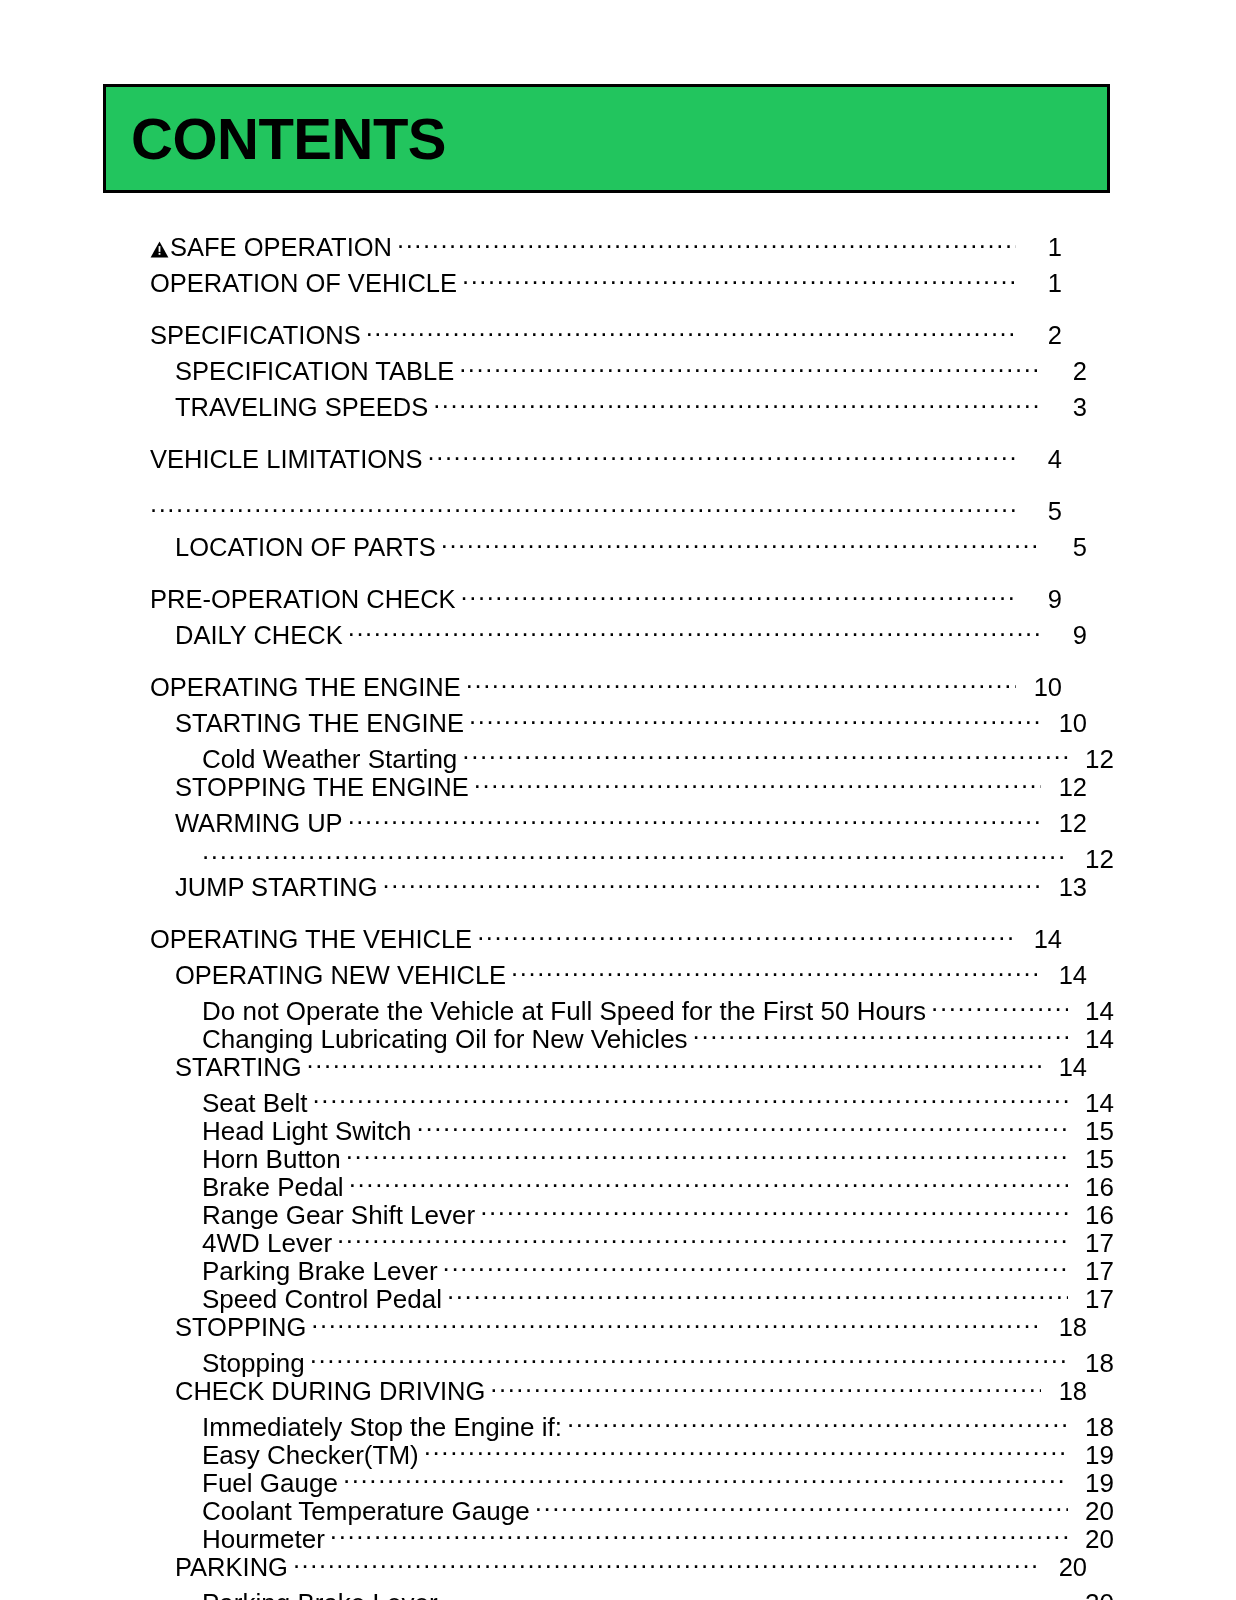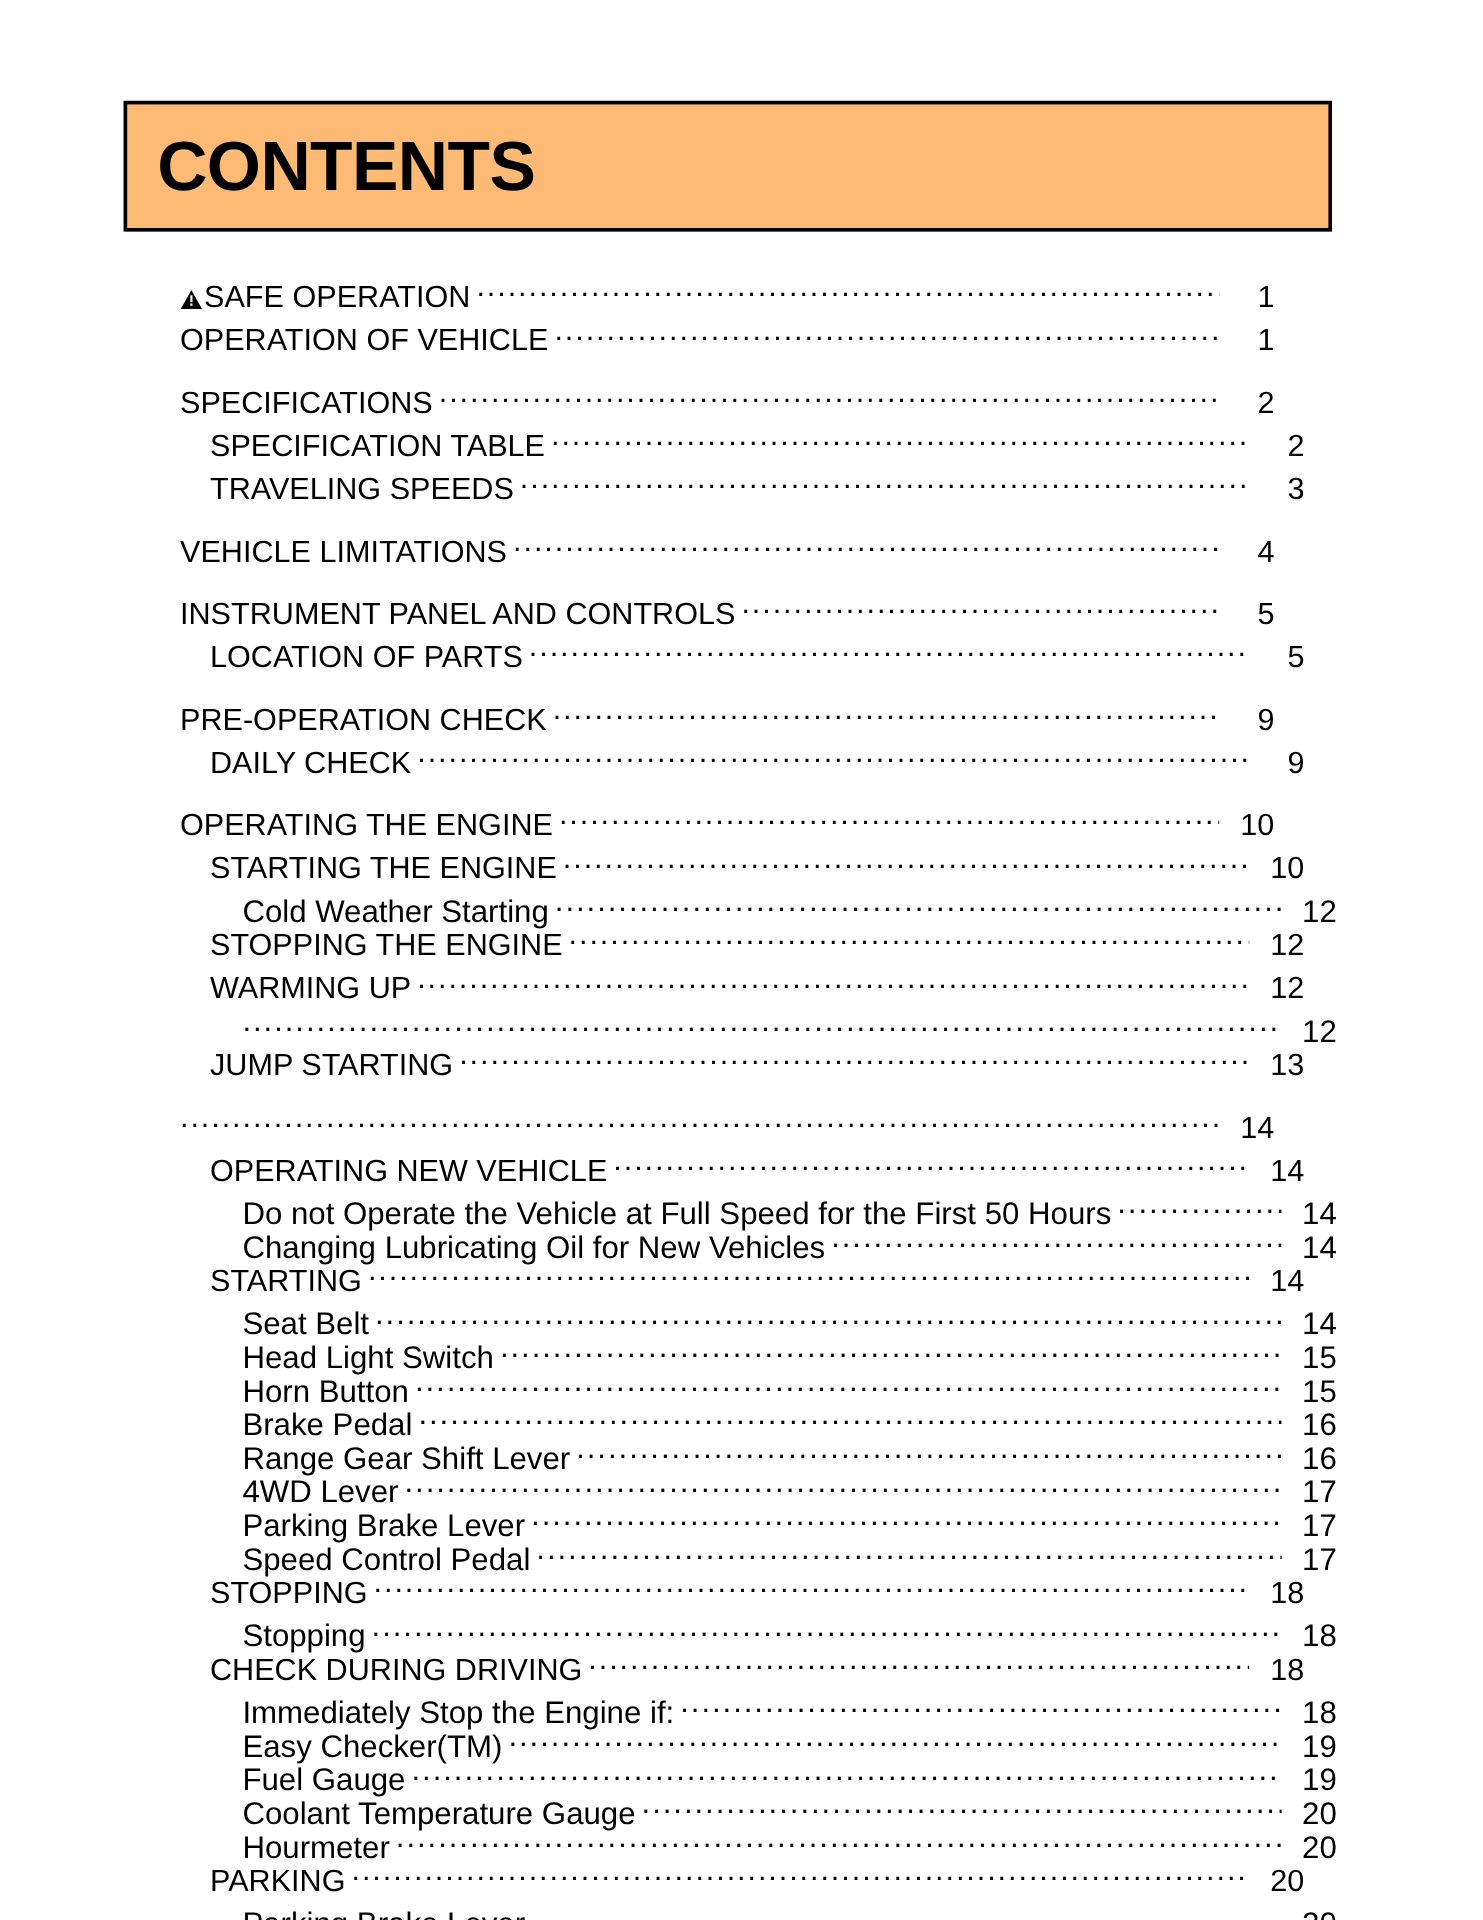--- a/index.html
+++ b/index.html
@@ -26,21 +26,21 @@
 
   
   .title-box {
     position: absolute;
     left: 103px;
     top: 84px;
     width: 1007px;
     height: 109px;
     border: 3px solid #000000;
     box-sizing: border-box;
-    background: #fdba74;
+    background: #22c55e;
   }
   .title-text {
     position: absolute;
     left: 25px;
     top: 50%;
     transform: translateY(-50%);
     font-size: 58px;
     font-weight: bold;
     letter-spacing: -0.5px;
     line-height: 1;
@@ -175,21 +175,20 @@
       </div>
       <div class="toc-group">
         <div class="toc-row lvl0">
           <span class="toc-label">VEHICLE LIMITATIONS</span>
           <span class="toc-leader"></span>
           <span class="toc-page">4</span>
         </div>
       </div>
       <div class="toc-group">
         <div class="toc-row lvl0">
-          <span class="toc-label">INSTRUMENT PANEL AND CONTROLS</span>
           <span class="toc-leader"></span>
           <span class="toc-page">5</span>
         </div>
         <div class="toc-row lvl1">
           <span class="toc-label">LOCATION OF PARTS</span>
           <span class="toc-leader"></span>
           <span class="toc-page">5</span>
         </div>
       </div>
       <div class="toc-group">
@@ -235,20 +234,21 @@
           <span class="toc-page">12</span>
         </div>
         <div class="toc-row lvl1">
           <span class="toc-label">JUMP STARTING</span>
           <span class="toc-leader"></span>
           <span class="toc-page">13</span>
         </div>
       </div>
       <div class="toc-group">
         <div class="toc-row lvl0">
+          <span class="toc-label">OPERATING THE VEHICLE</span>
           <span class="toc-leader"></span>
           <span class="toc-page">14</span>
         </div>
         <div class="toc-row lvl1">
           <span class="toc-label">OPERATING NEW VEHICLE</span>
           <span class="toc-leader"></span>
           <span class="toc-page">14</span>
         </div>
         <div class="toc-row lvl2">
           <span class="toc-label">Do not Operate the Vehicle at Full Speed for the First 50 Hours</span>

